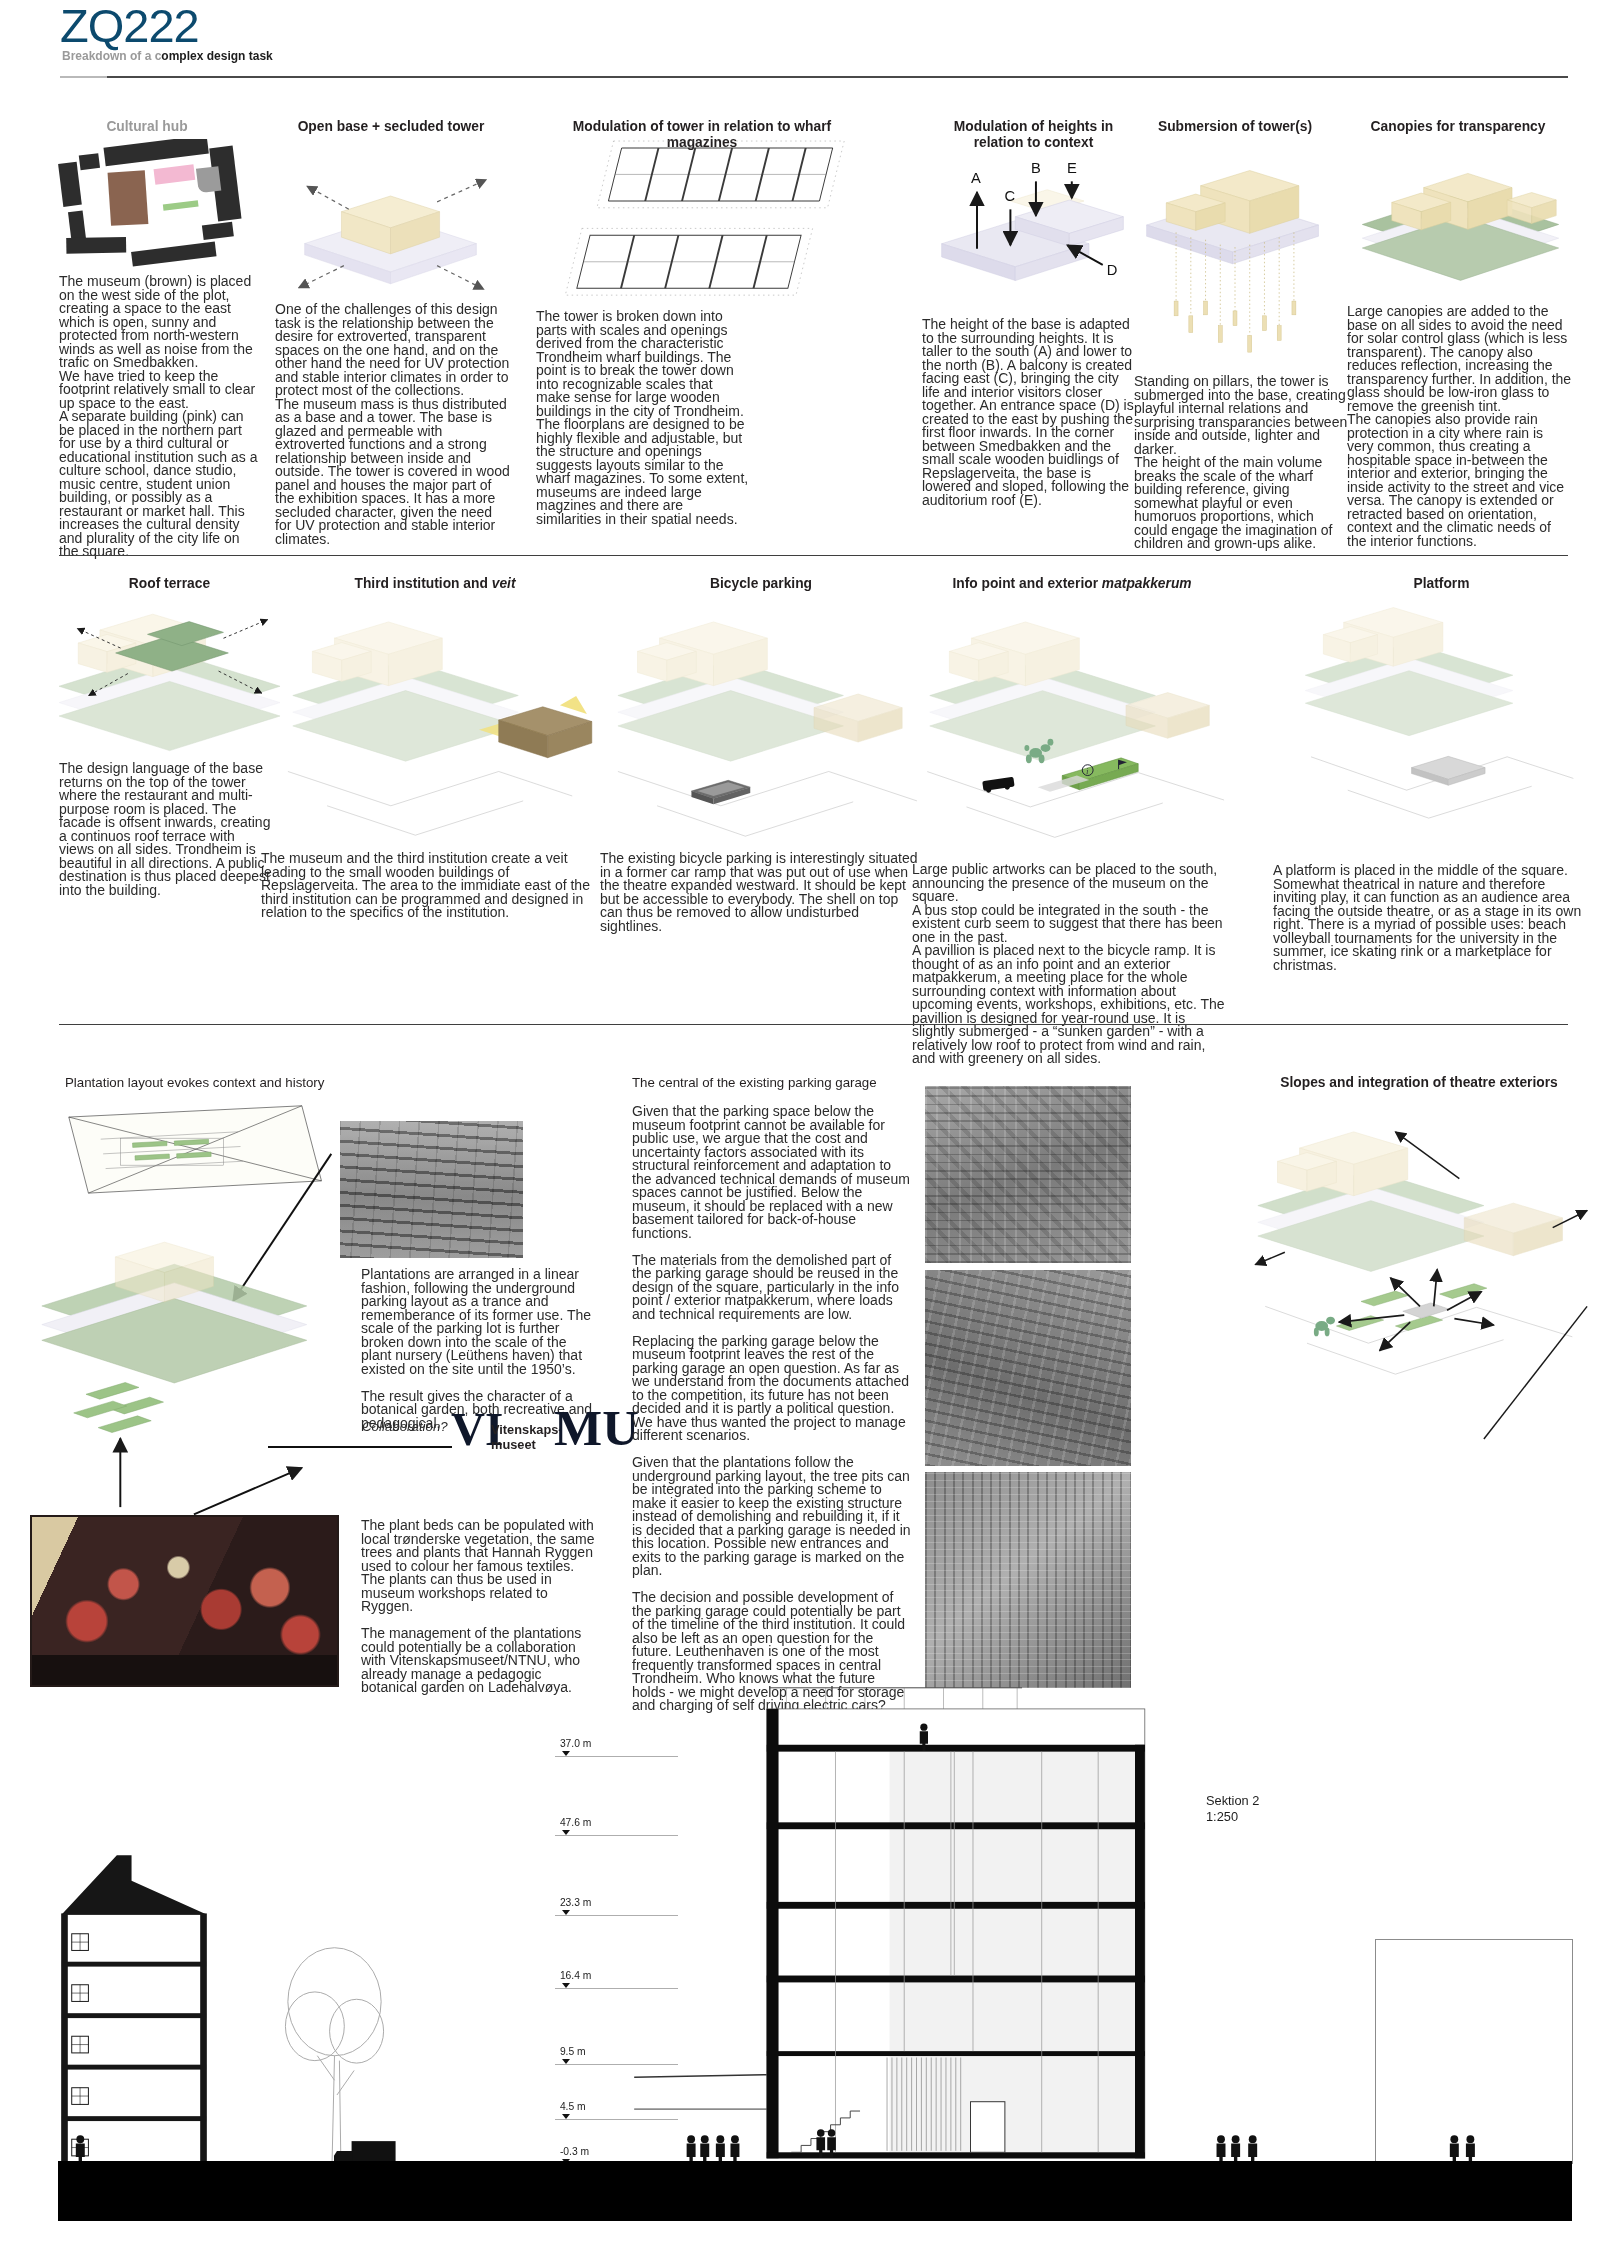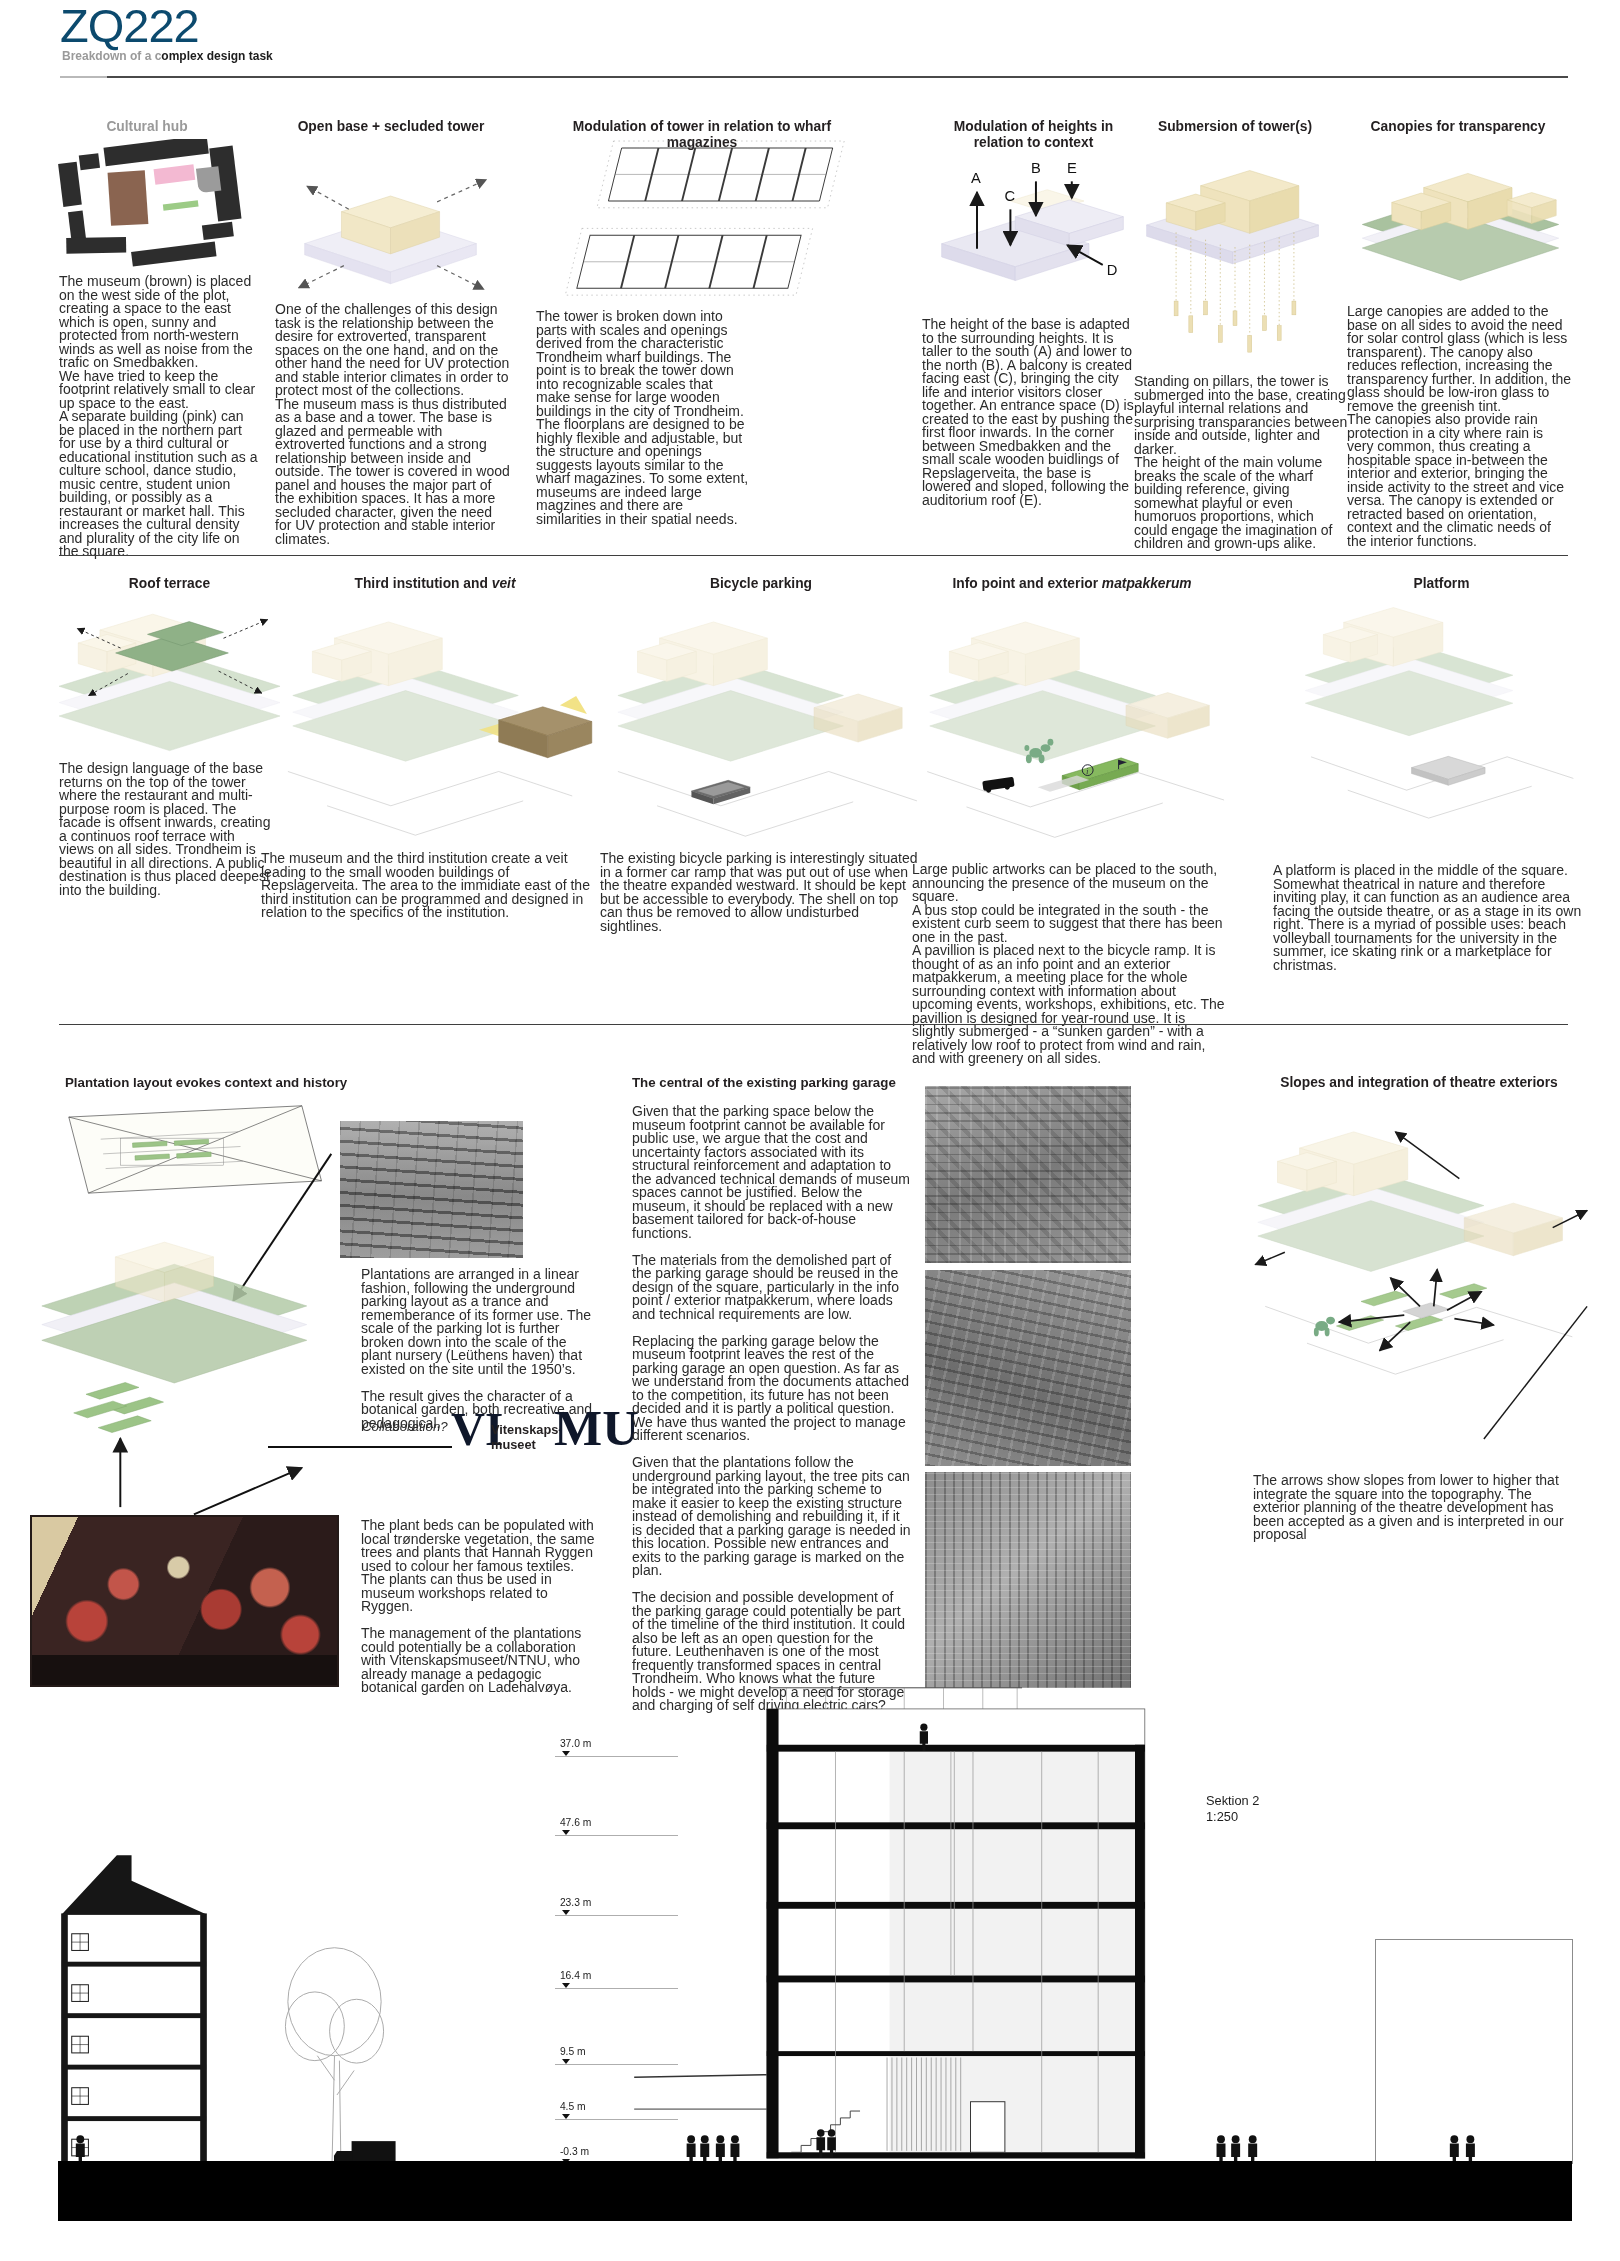--- a/index.html
+++ b/index.html
@@ -1,21 +1,21 @@
 <!DOCTYPE html>
 <html style="font-size:7.9px"><head>
 <meta charset="utf-8">
 <style>
   html,body{margin:0;padding:0;background:#e8e8e8;}
   #board{position:relative;width:1620px;height:2261px;background:#ffffff;
          font-family:"Liberation Sans",sans-serif;color:#231f20;overflow:hidden;}
   .abs{position:absolute;}
   .colhead{font-weight:bold;font-size:13.8px;line-height:16px;text-align:center;color:#231f20;}
   .colhead.muted{color:#9a9a9a;}
-  .lefthead{font-weight:bold;font-size:13.3px;line-height:15.7px;text-align:left;color:#231f20;}
+  .lefthead{font-weight:normal;font-size:13.3px;line-height:15.7px;text-align:left;color:#231f20;}
   .body{font-size:14px;line-height:13.5px;white-space:pre-line;text-align:left;color:#2b2b2b;}
   .rule{height:1.5px;background:#4a4a4a;}
   .rule-light{height:1.5px;background:#b9b9b9;}
   .hr{height:1px;background:#3f3f3f;}
   .title{font-size:47px;font-weight:500;color:#0c4a6e;letter-spacing:-1px;line-height:44px;}
   .subtitle{font-weight:bold;font-size:12px;line-height:14.7px;}
   .sub-gray{color:#9a9a9a;} .sub-black{color:#1d1d1d;}
   .ital{font-style:italic;}
   .photo{border:0;}
   .p-rail{background:
@@ -467,21 +467,20 @@
       <line x1="330" y1="462" x2="268" y2="520" marker-end="url(#ab)"></line>
     </g>
     <g stroke="#1a1a1a" stroke-width="3" fill="none">
       <line x1="430" y1="170" x2="300" y2="75" marker-end="url(#ab)"></line>
       <line x1="620" y1="270" x2="690" y2="235" marker-end="url(#ab)"></line>
       <line x1="75" y1="320" x2="15" y2="345" marker-end="url(#ab)"></line>
       <path d="M690,430 L480,700"></path>
     </g>
   </svg>
 
-  <div class="abs body" style="left:1253px;top:1474px;width:322px;">The arrows show slopes from lower to higher that integrate the square into the topography. The exterior planning of the theatre development has been accepted as a given and is interpreted in our proposal</div>
 
   <div class="elev" style="left:555px;top:1738px;">
     <span class="elev-t">37.0 m</span>
       <div class="elev-line">
         <i class="tri"></i>
       </div>
     </div>
   <div class="elev" style="left:555px;top:1817px;">
     <span class="elev-t">47.6 m</span>
       <div class="elev-line">

